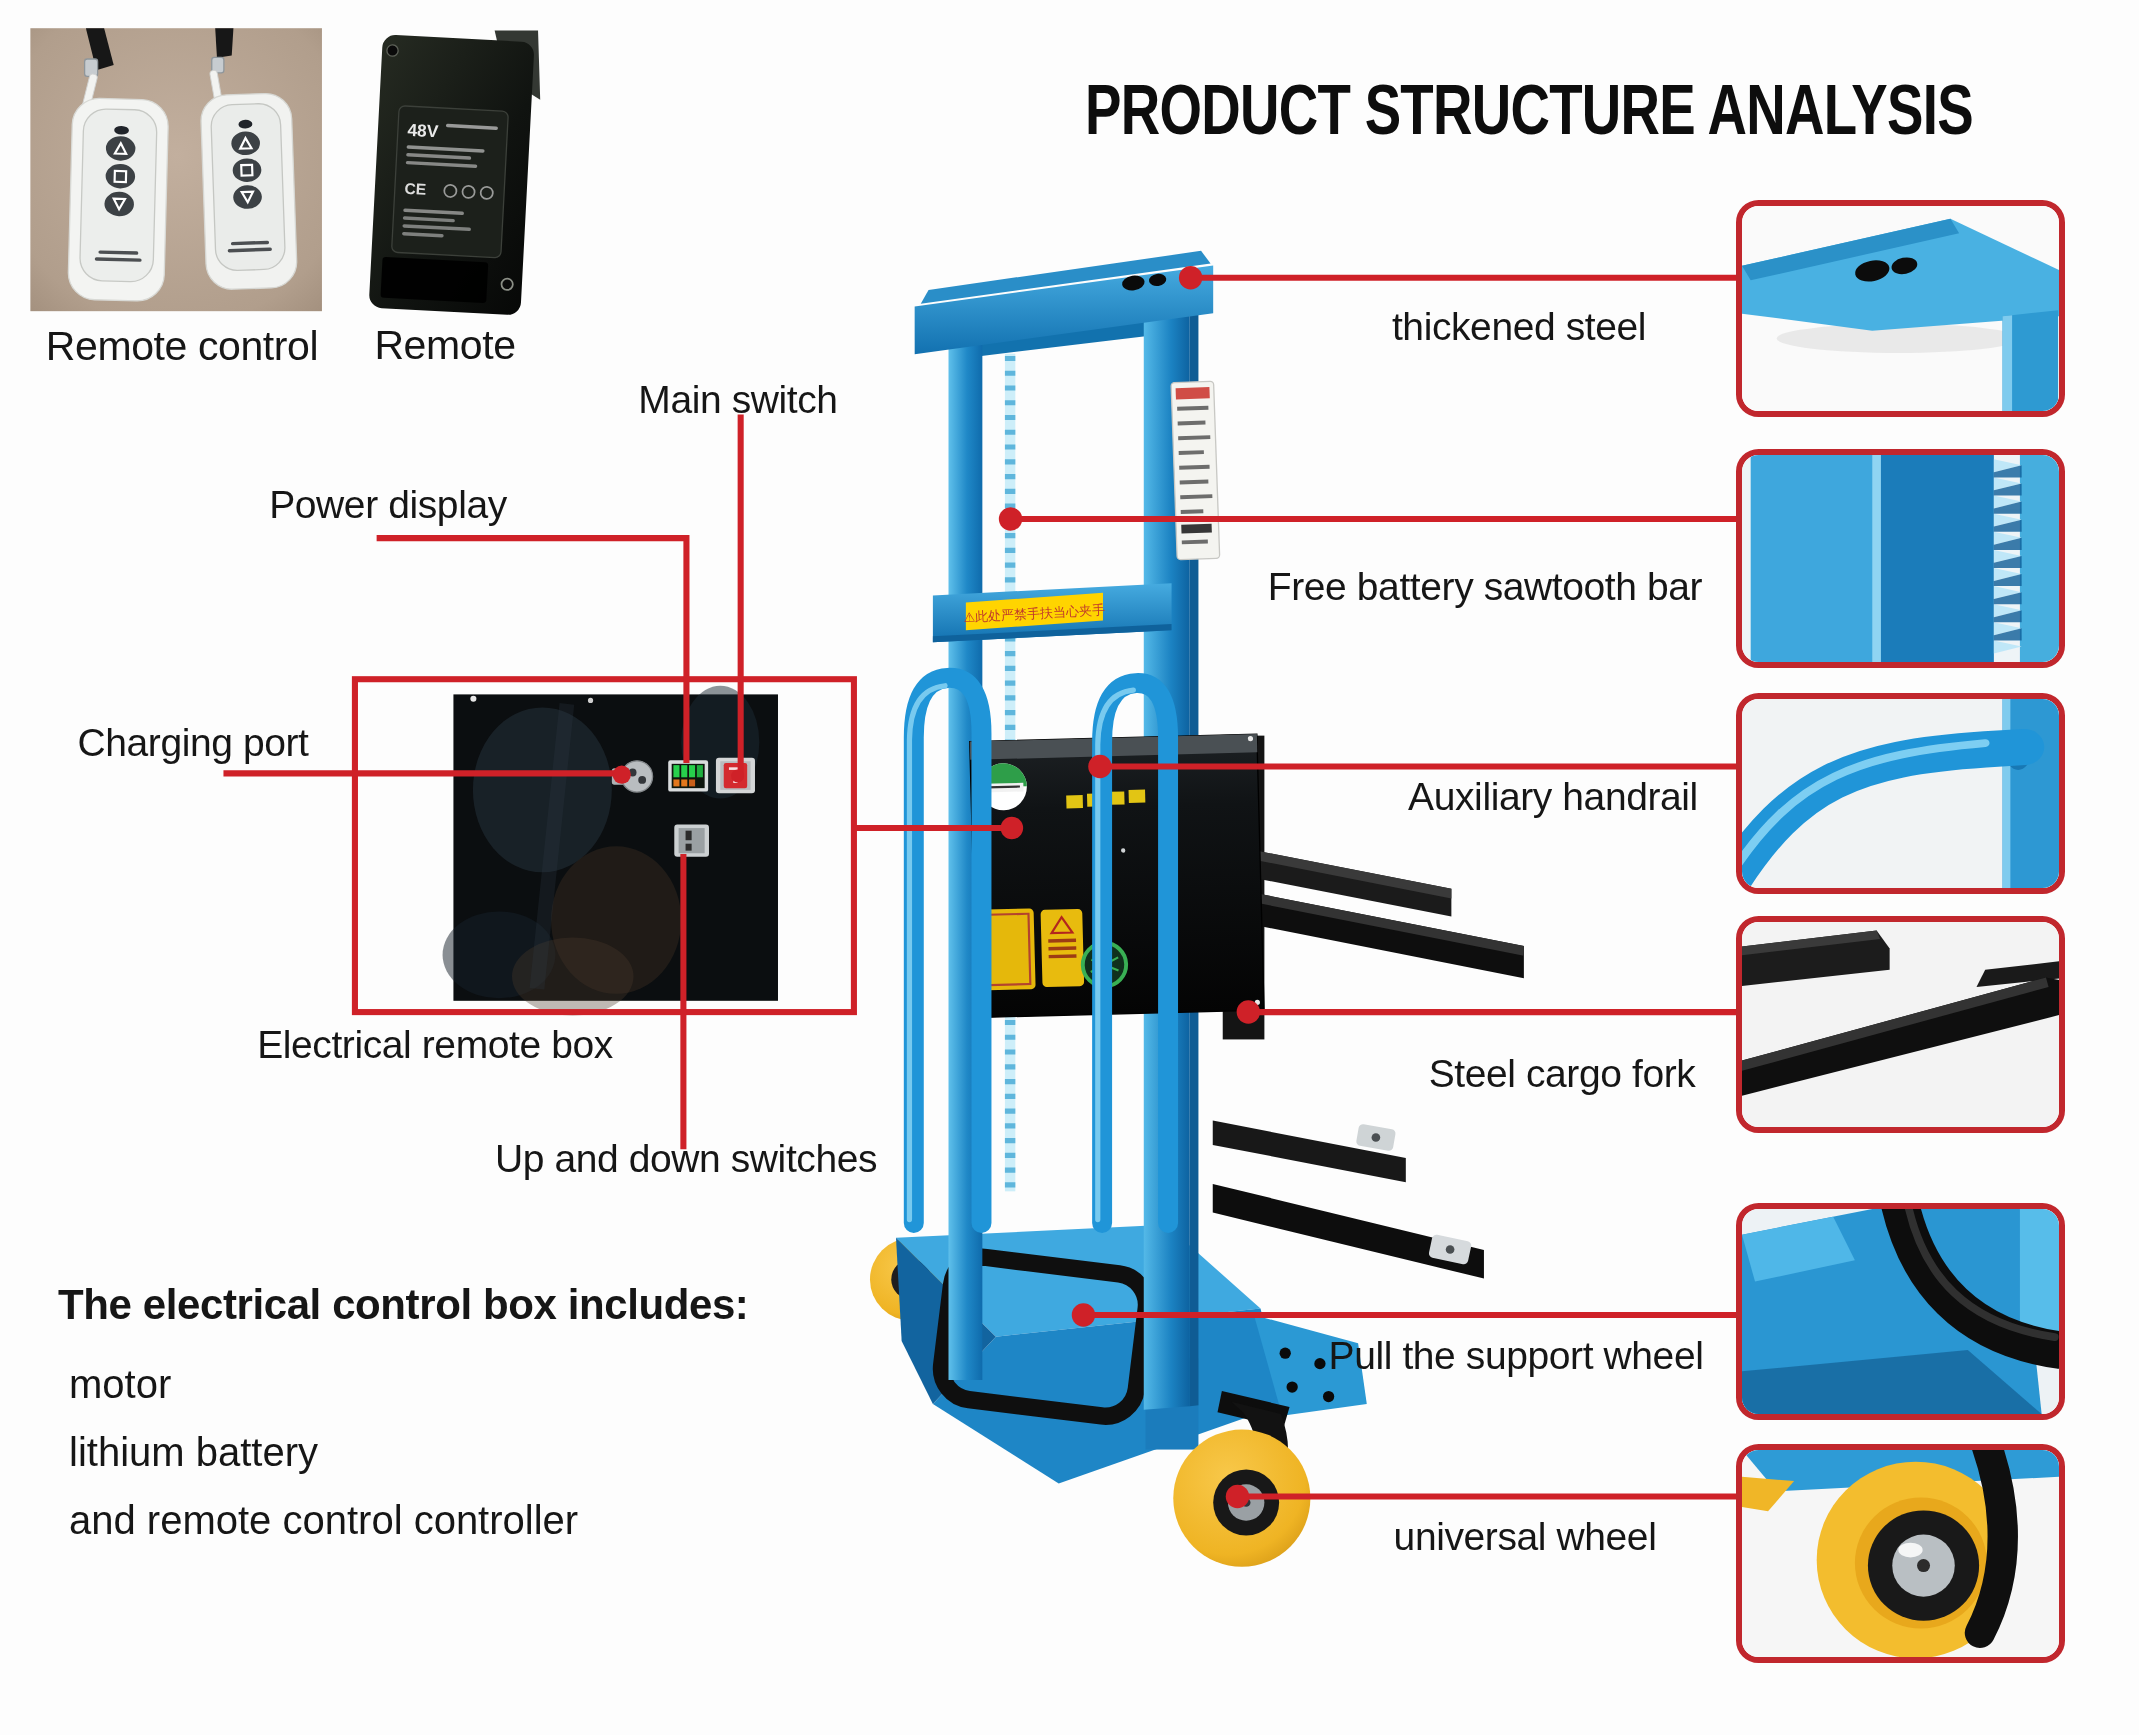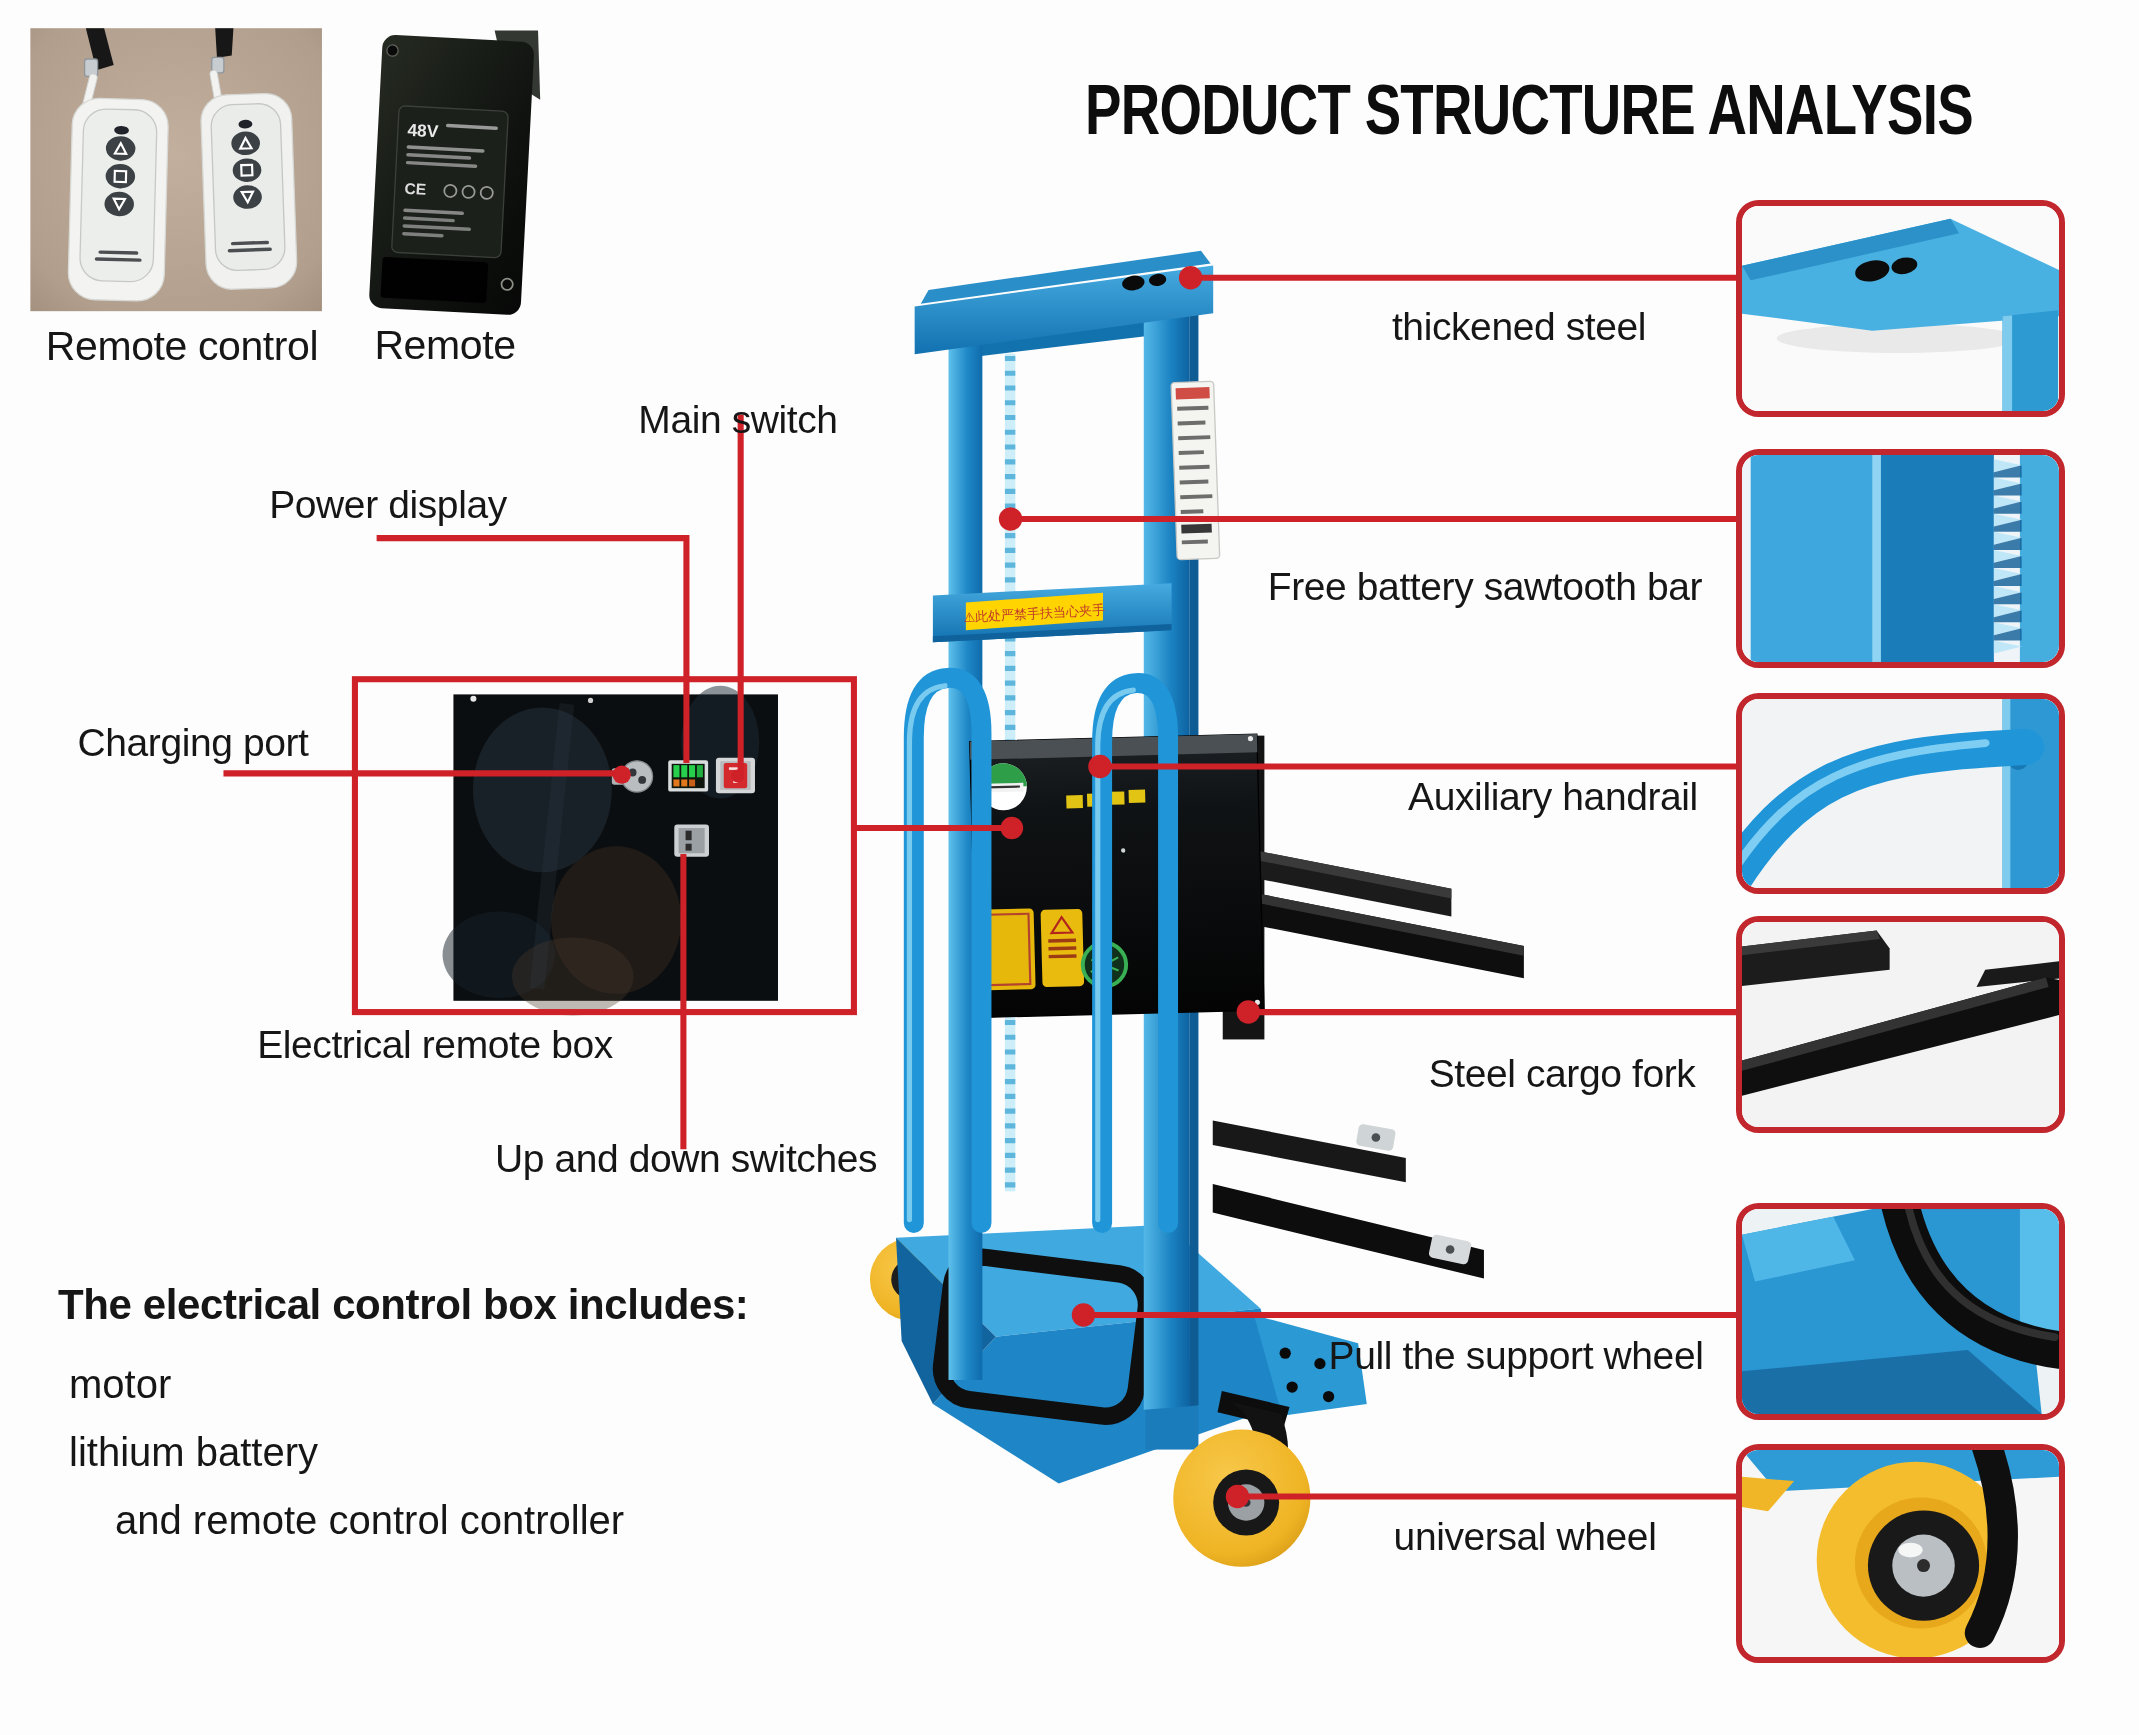--- a/index.html
+++ b/index.html
@@ -425,32 +425,32 @@
       <circle cx="418" cy="268" r="15" fill="#2c2c2c"></circle>
       <path d="M 560 -20 C 610 120 622 280 548 424" fill="none" stroke="#0f0f0f" stroke-width="70" stroke-linecap="round"></path>
     </svg>
   </div>
 
   <div class="title">PRODUCT STRUCTURE ANALYSIS</div>
 
   <div class="lbl" style="left:182px;top:346px;font-size:41px;">Remote control</div>
   <div class="lbl" style="left:445px;top:345px;font-size:41px;">Remote</div>
 
-  <div class="lbl" style="left:738px;top:420px;">Main switch</div>
+  <div class="lbl" style="left:738px;top:400px;">Main switch</div>
   <div class="lbl" style="left:388px;top:505px;">Power display</div>
   <div class="lbl" style="left:193px;top:743px;">Charging port</div>
   <div class="lbl" style="left:435px;top:1045px;">Electrical remote box</div>
   <div class="lbl" style="left:686px;top:1159px;">Up and down switches</div>
 
   <div class="lbl" style="left:1519px;top:327px;">thickened steel</div>
   <div class="lbl" style="left:1485px;top:587px;">Free battery sawtooth bar</div>
   <div class="lbl" style="left:1553px;top:797px;">Auxiliary handrail</div>
   <div class="lbl" style="left:1562px;top:1074px;">Steel cargo fork</div>
   <div class="lbl" style="left:1516px;top:1356px;">Pull the support wheel</div>
   <div class="lbl" style="left:1525px;top:1537px;">universal wheel</div>
 
   <div class="inc-head">The electrical control box includes:</div>
   <div class="inc-item" style="top:1362px;">motor</div>
   <div class="inc-item" style="top:1430px;">lithium battery</div>
-  <div class="inc-item" style="top:1498px;margin-left:46px;">and remote control controller</div>
+  <div class="inc-item" style="top:1498px;">and remote control controller</div>
 
 </div>
 
 
 </body></html>

